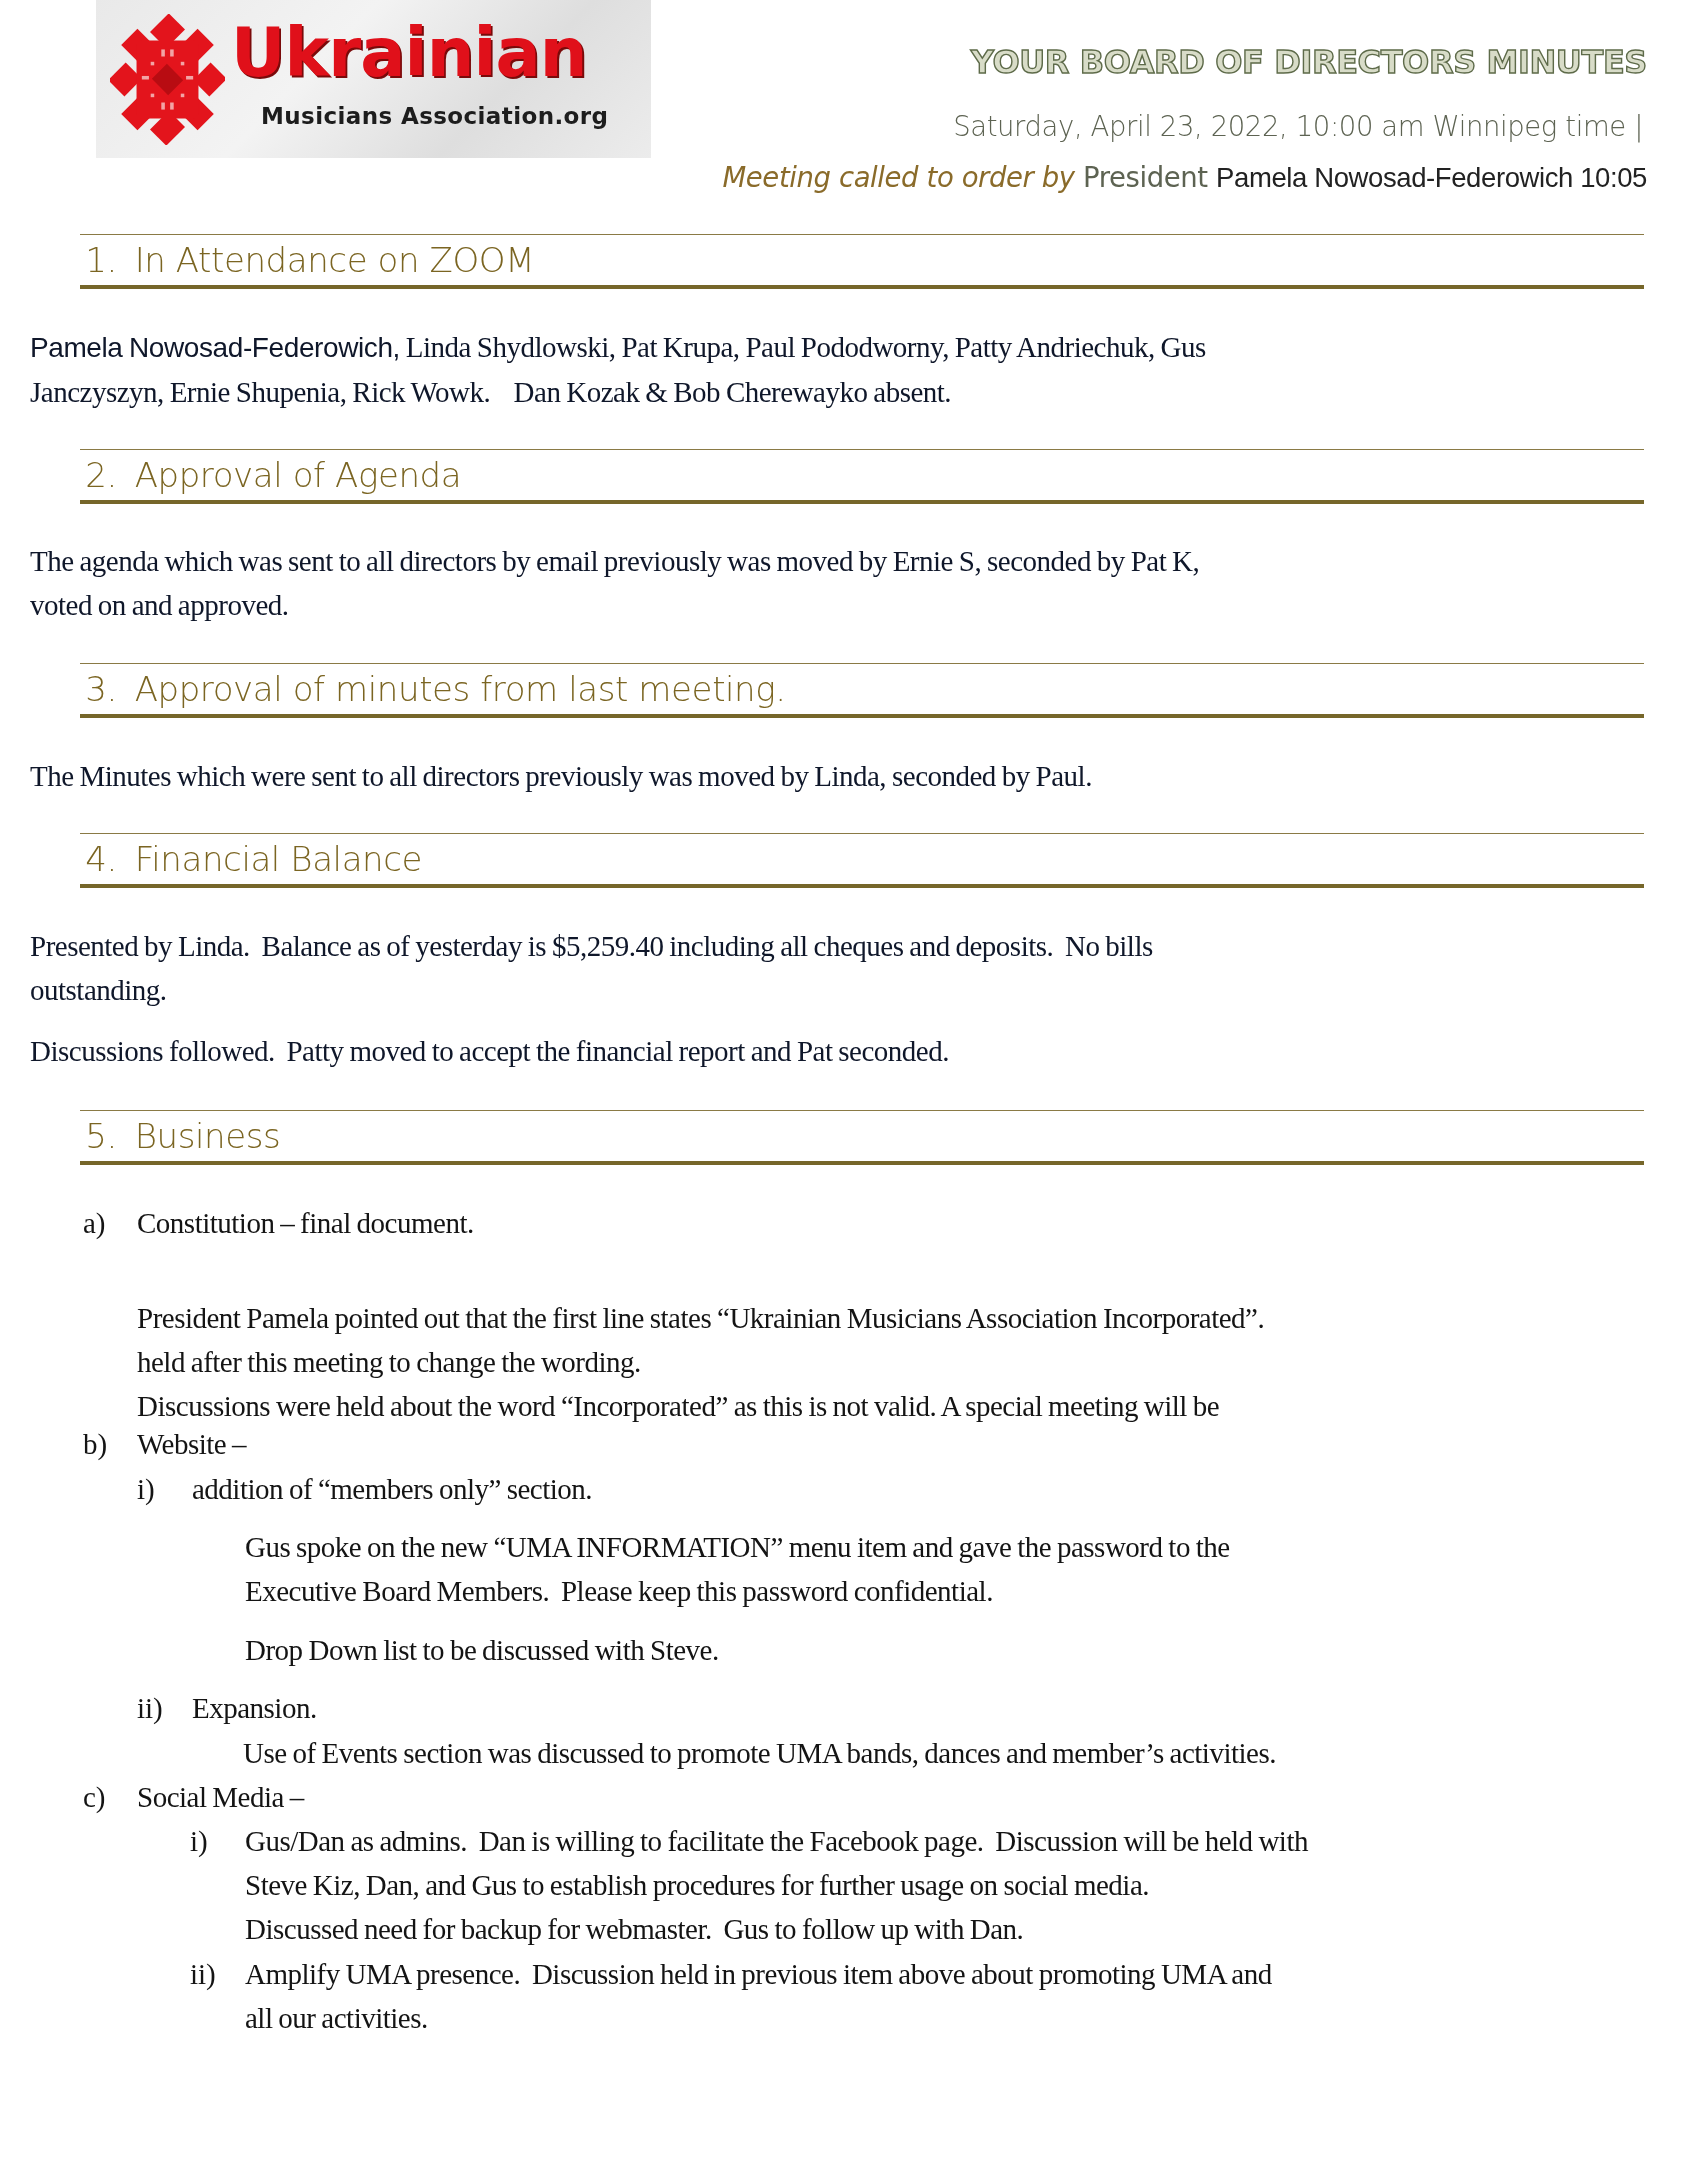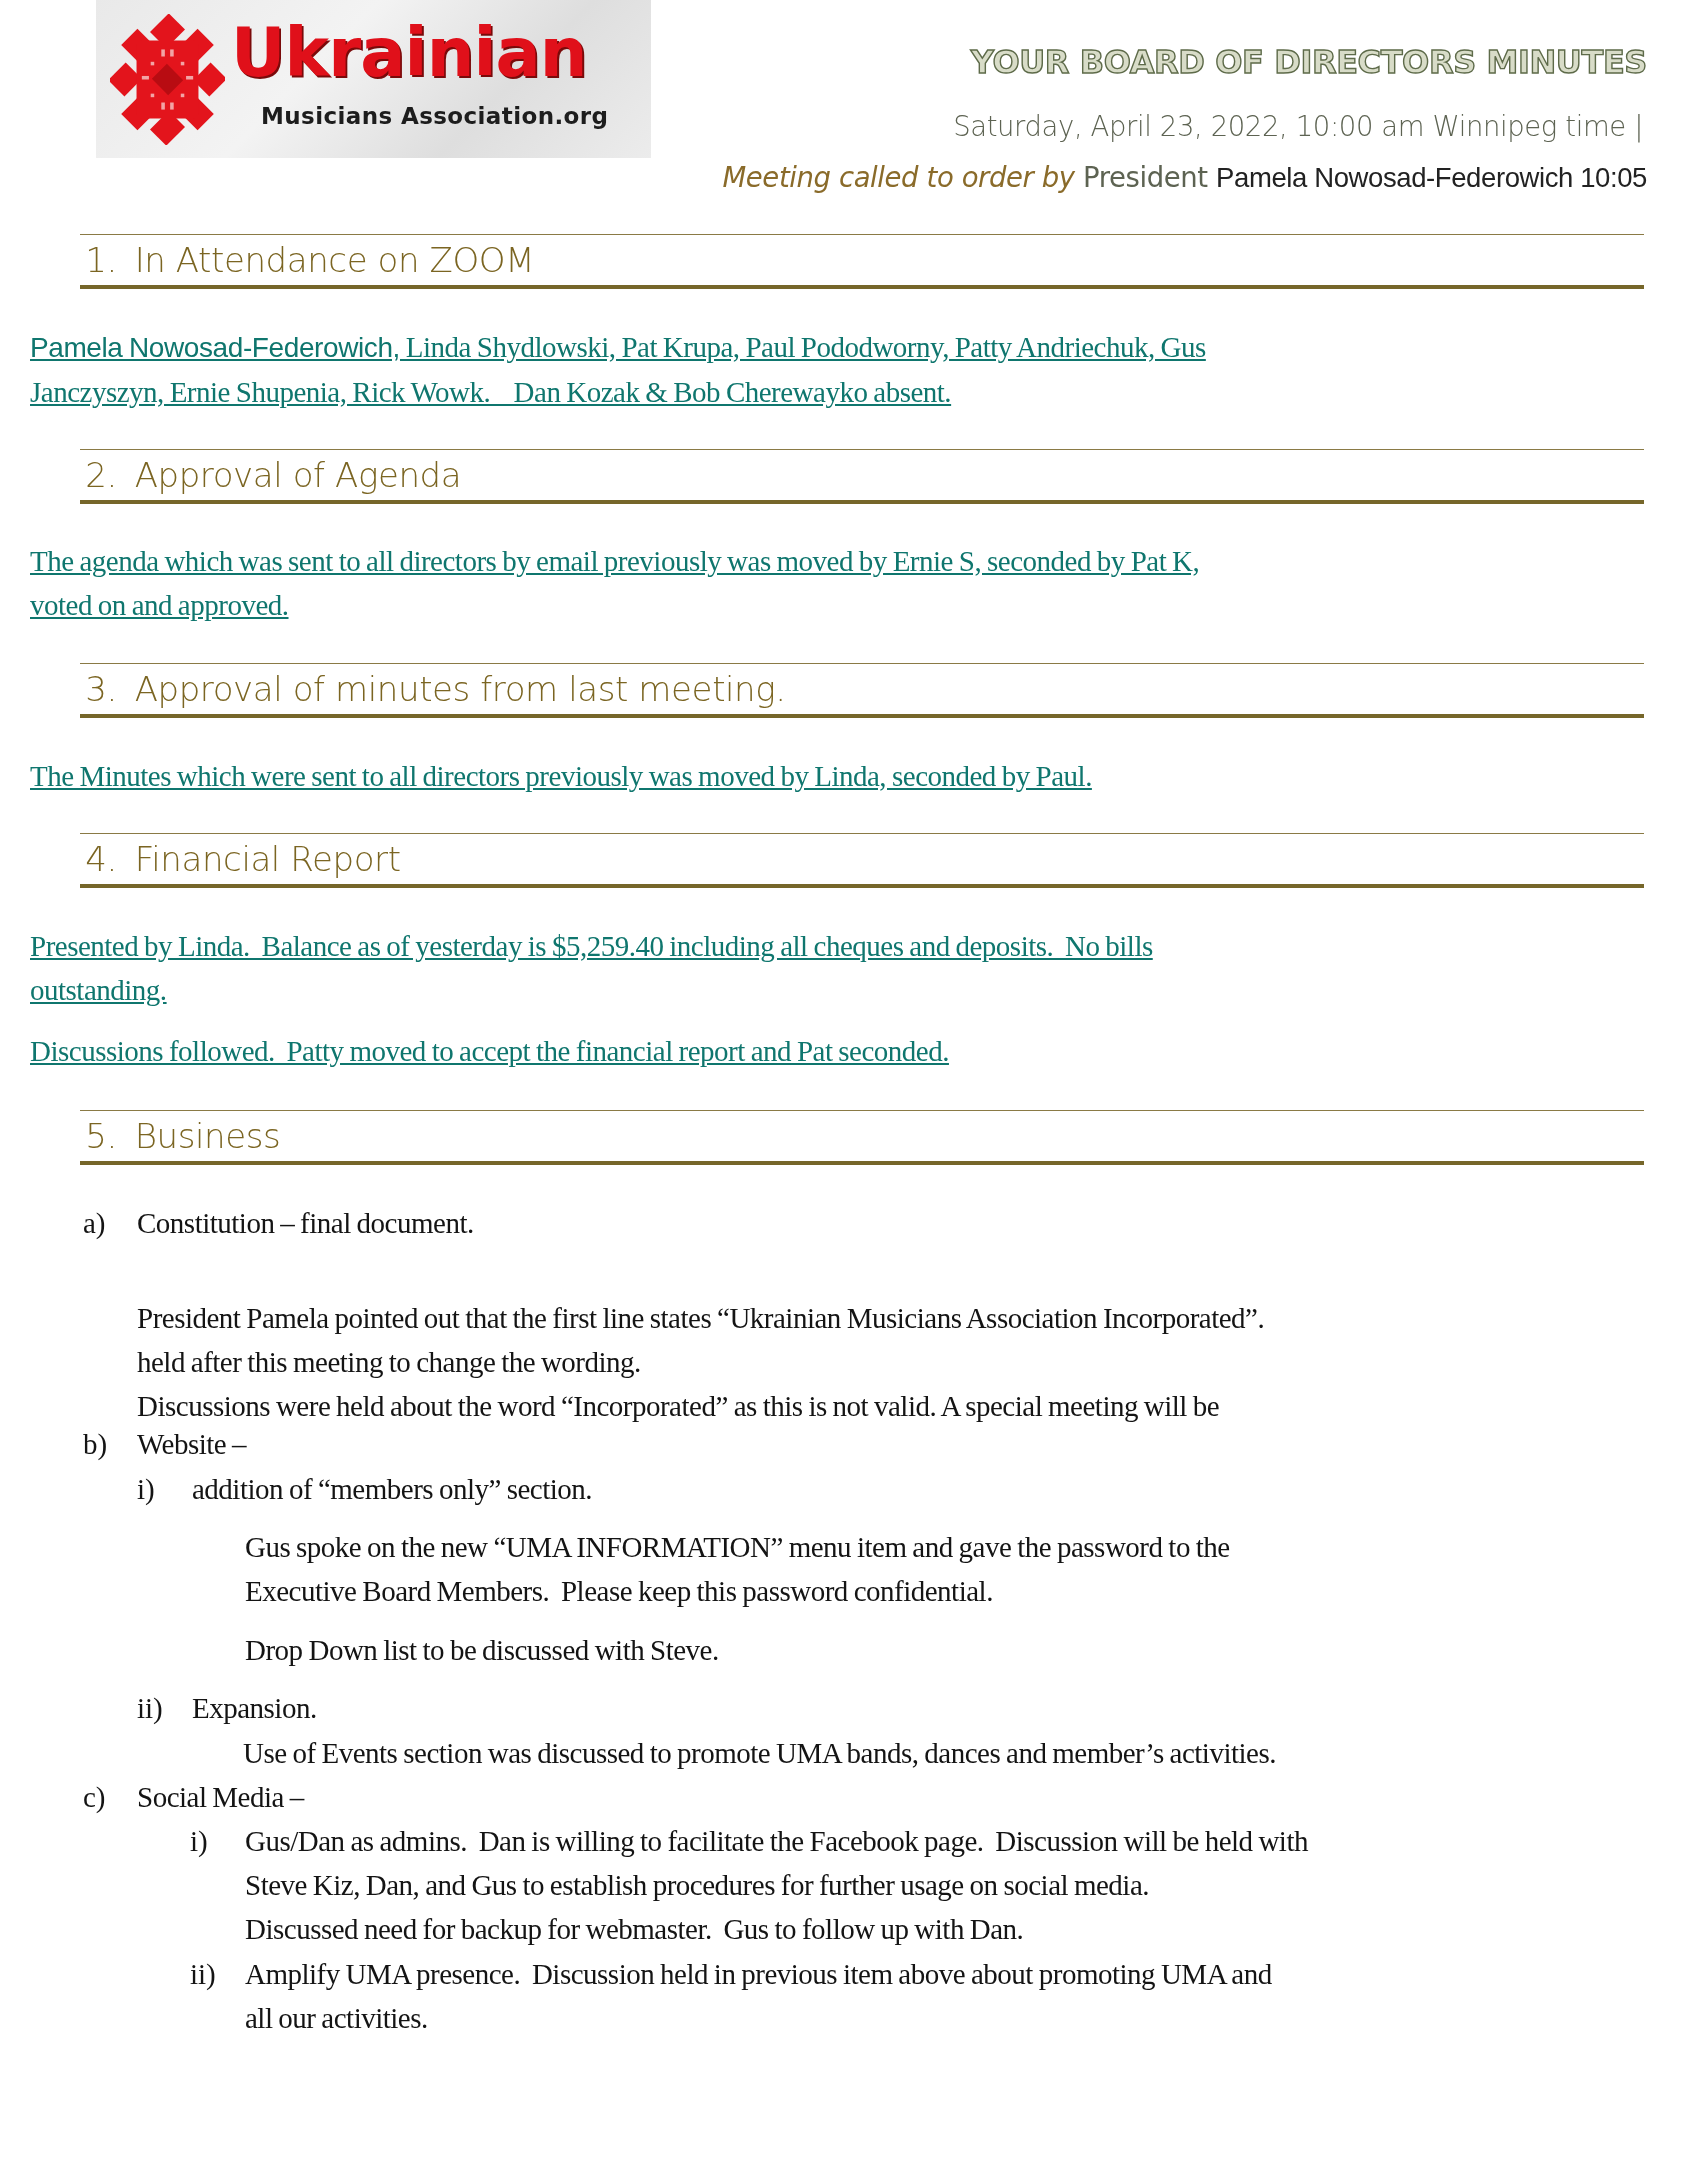--- a/index.html
+++ b/index.html
@@ -113,25 +113,24 @@
     }
     .section-heading .num { margin-right: 17.7px; }
 
     
     .para {
       position: absolute;
       left: 30px;
       width: 1614px;
       font-size: 29px;
       line-height: 44px;
-      color: #0f766e;
+      color: #0f172a;
       letter-spacing: -0.5px;
       word-spacing: -0.9px;
       font-family: "Liberation Serif", "DejaVu Serif", serif;
-      text-decoration: underline;
     }
     .attendees-first { font-family: "Liberation Sans", sans-serif; font-size: 28px; letter-spacing: -0.4px; }
 
     .item {
       position: absolute;
       font-family: "Liberation Serif", "DejaVu Serif", serif;
       font-size: 29px;
       line-height: 44px;
       color: #141414;
       letter-spacing: -0.5px;
@@ -223,21 +222,21 @@
   <div class="heading-text">
     <span class="num">3.</span><span>Approval of minutes from last meeting.</span>
   </div>
 </div>
 <div class="para" style="top:754px;">
   <div style="white-space:nowrap;">The Minutes which were sent to all directors previously was moved by Linda, seconded by Paul.</div>
 </div>
 
 <div class="section-heading" style="top:833px;">
   <div class="heading-text">
-    <span class="num">4.</span><span>Financial Report</span>
+    <span class="num">4.</span><span>Financial Balance</span>
   </div>
 </div>
 <div class="para" style="top:924px;">
   <div style="white-space:pre;">Presented by Linda.  Balance as of yesterday is $5,259.40 including all cheques and deposits.  No bills</div>
   <div>outstanding.</div>
 </div>
 <div class="para" style="top:1029px;">
   <div style="white-space:pre;">Discussions followed.  Patty moved to accept the financial report and Pat seconded.</div>
 </div>
 

